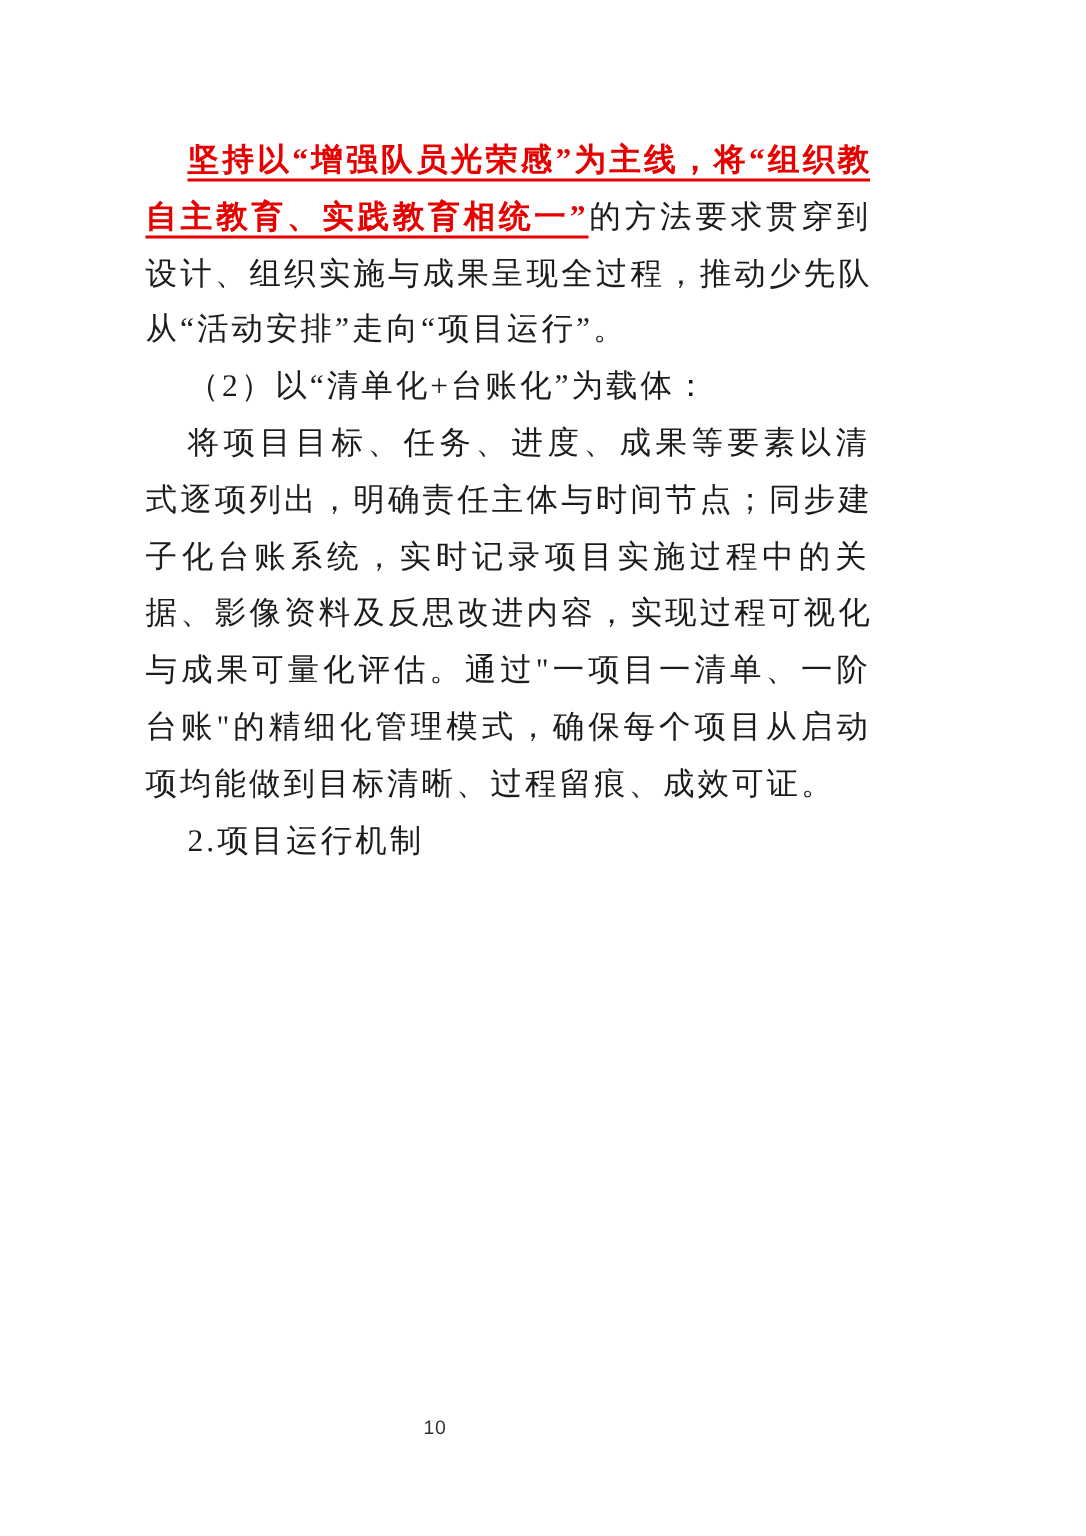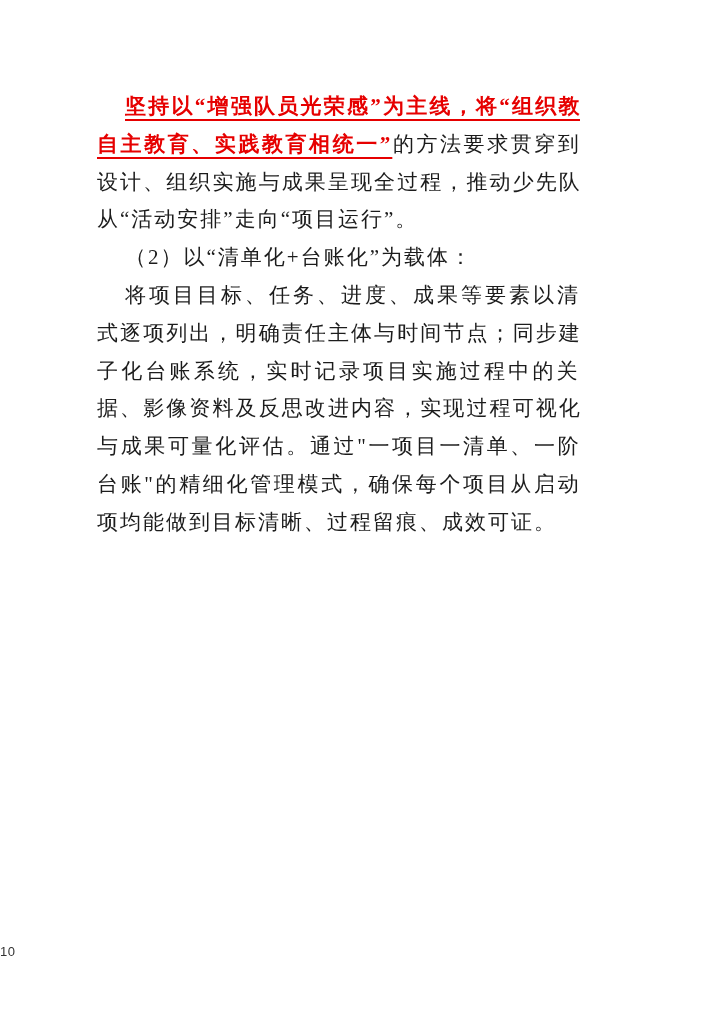--- a/index.html
+++ b/index.html
@@ -41,30 +41,31 @@
     text-decoration-color: var(--emphasis-red, #e60000);
     text-decoration-thickness: 2px;
     text-underline-offset: 6px;
     font-weight: bold;
   }
   .page-number {
     position: absolute;
     top: 944px;
     left: 0;
     right: 0;
-    text-align: left;
+    text-align: center;
     font-size: 13px;
     letter-spacing: 0.5px;
     color: #333333;
     font-family: "Liberation Sans", "DejaVu Sans", sans-serif;
   }
 </style>
 </head>
 <body>
 
 <div class="page">
   <div class="text-block" id="doc-body">
       <p class="para"><span class="seg red-underline">坚持以“增强队员光荣感”为主线，将“组织教育、自主教育、实践教育相统一”</span><span class="seg">的方法要求贯穿到项目设计、组织实施与成果呈现全过程，推动少先队工作从“活动安排”走向“项目运行”。</span></p>
       <p class="para"><span class="seg">（2）以“清单化+台账化”为载体：</span></p>
       <p class="para"><span class="seg">将项目目标、任务、进度、成果等要素以清单形式逐项列出，明确责任主体与时间节点；同步建立电子化台账系统，实时记录项目实施过程中的关键数据、影像资料及反思改进内容，实现过程可视化追踪与成果可量化评估。通过"一项目一清单、一阶段一台账"的精细化管理模式，确保每个项目从启动到结项均能做到目标清晰、过程留痕、成效可证。</span></p>
+      <p class="para"><span class="seg">2.项目运行机制</span></p>
     </div>
   <div class="page-number">10</div>
 </div>
 
 </body></html>

